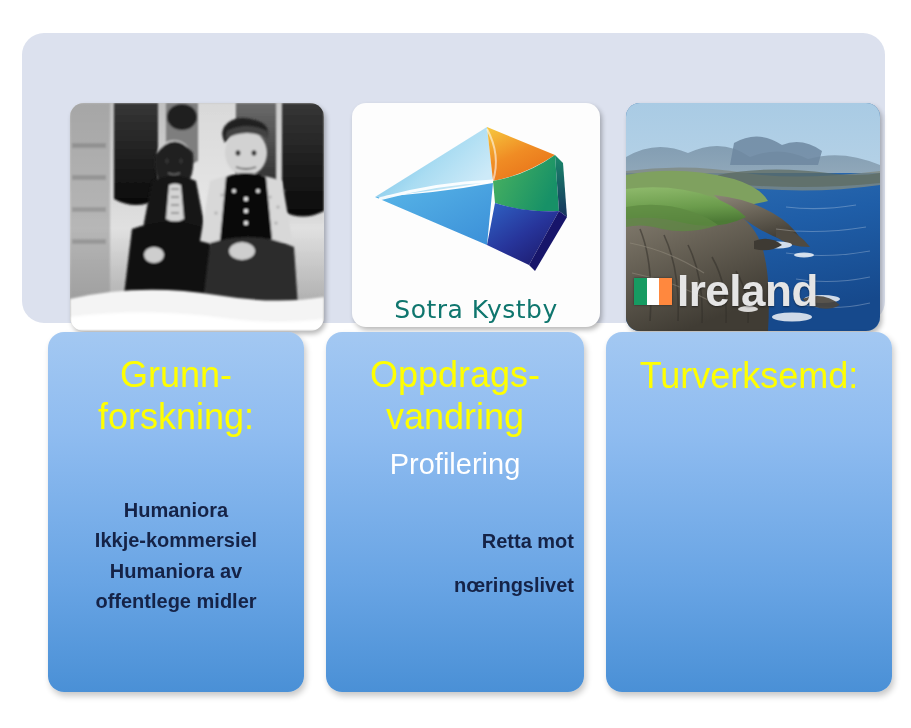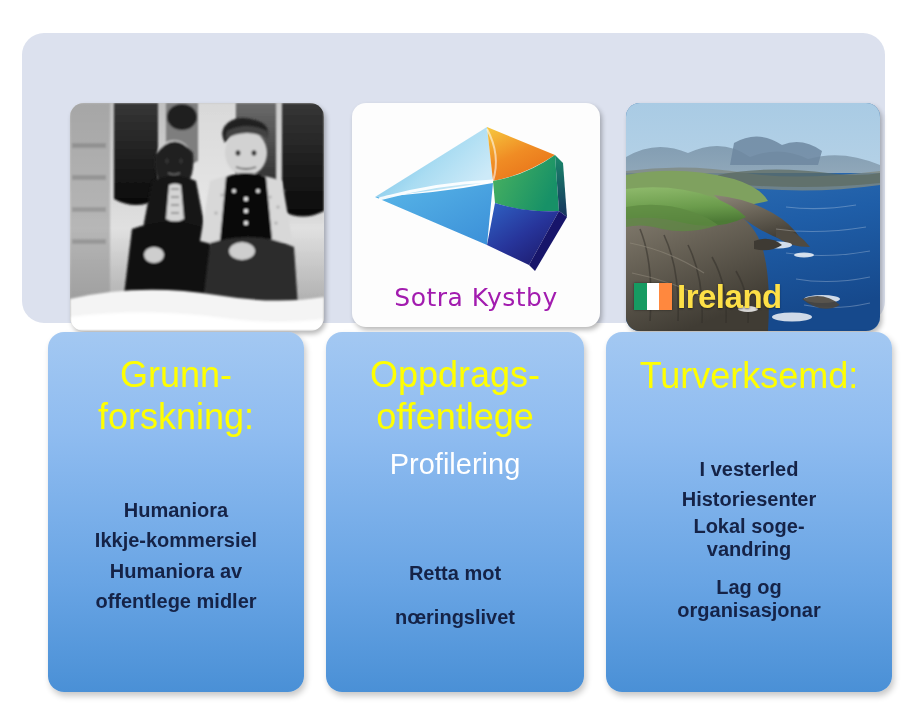--- a/index.html
+++ b/index.html
@@ -51,24 +51,24 @@
     width: 248px;
     height: 224px;
     background: #fdfdfd;
     display: flex;
     flex-direction: column;
     align-items: center;
     justify-content: flex-start;
   }
   .logo-mark { margin-top: 16px; }
   .logo-word {
-    margin-top: 4px;
+    margin-top: 16px;
     font-size: 25px;
     letter-spacing: 0.5px;
-    color: #a21caf;
+    color: #0f766e;
     font-family: "DejaVu Sans", sans-serif;
     font-weight: 400;
     text-align: right;
   }
 
   
   .card-ireland {
     left: 604px;
     top: 70px;
     width: 254px;
@@ -85,22 +85,22 @@
   }
   .ie-flag {
     width: 38px;
     height: 27px;
     display: flex;
     box-shadow: 0 0 2px rgba(0,0,0,.5);
   }
   .ie-flag i { flex: 1 1 0; display: block; height: 100%; }
   .ireland-word {
     margin-left: 5px;
-    color: #fde047;
-    font-size: 33px;
+    color: #e5e5e5;
+    font-size: 44px;
     font-weight: bold;
     letter-spacing: -0.5px;
     line-height: 1;
     text-shadow: 0 1px 2px rgba(0,0,0,.45);
     font-family: "Liberation Sans", sans-serif;
   }
 
   
   .blue-panel {
     position: absolute;
@@ -135,21 +135,21 @@
     font-weight: 400;
   }
   .panel-body {
     color: #152347;
     font-size: 20px;
     line-height: 1.52;
     font-weight: 600;
   }
   .panel-body .ln { display: block; }
   .body-gap-1 { margin-top: 56px; }
-  .body-gap-2 { margin-top: 76px; }
+  .body-gap-2 { margin-top: 44px; text-align: right; }
   .body-gap-3 { margin-top: 56px; }
   .tight { line-height: 1.18; }
   .spaced-top { margin-top: 14px; }
 </style>
 </head>
 <body>
 
 <div class="top-panel">
 
   <div class="card card-photo">
@@ -398,34 +398,26 @@
     <span class="ln">Humaniora</span>
     <span class="ln">Ikkje-kommersiel</span>
     <span class="ln">Humaniora av</span>
     <span class="ln">offentlege midler</span>
   </div>
 </div>
 
 <div class="blue-panel panel-2">
   <div class="panel-title tight">
     <span class="ln">Oppdrags-</span>
-    <span class="ln">offentlege</span>
+    <span class="ln">vandring</span>
   </div>
   <div class="panel-sub">Profilering</div>
   <div class="panel-body body-gap-2">
     <span class="ln">Retta mot</span>
     <span class="ln spaced-top">nœringslivet</span>
   </div>
 </div>
 
 <div class="blue-panel panel-3">
   <div class="panel-title">
     <span class="ln">Turverksemd:</span>
   </div>
-  <div class="panel-body body-gap-3">
-    <span class="ln">I vesterled</span>
-    <span class="ln">Historiesenter</span>
-    <span class="ln tight">Lokal soge-</span>
-    <span class="ln tight">vandring</span>
-    <span class="ln tight spaced-top">Lag og</span>
-    <span class="ln tight">organisasjonar</span>
-  </div>
 </div>
 
 </body></html>

